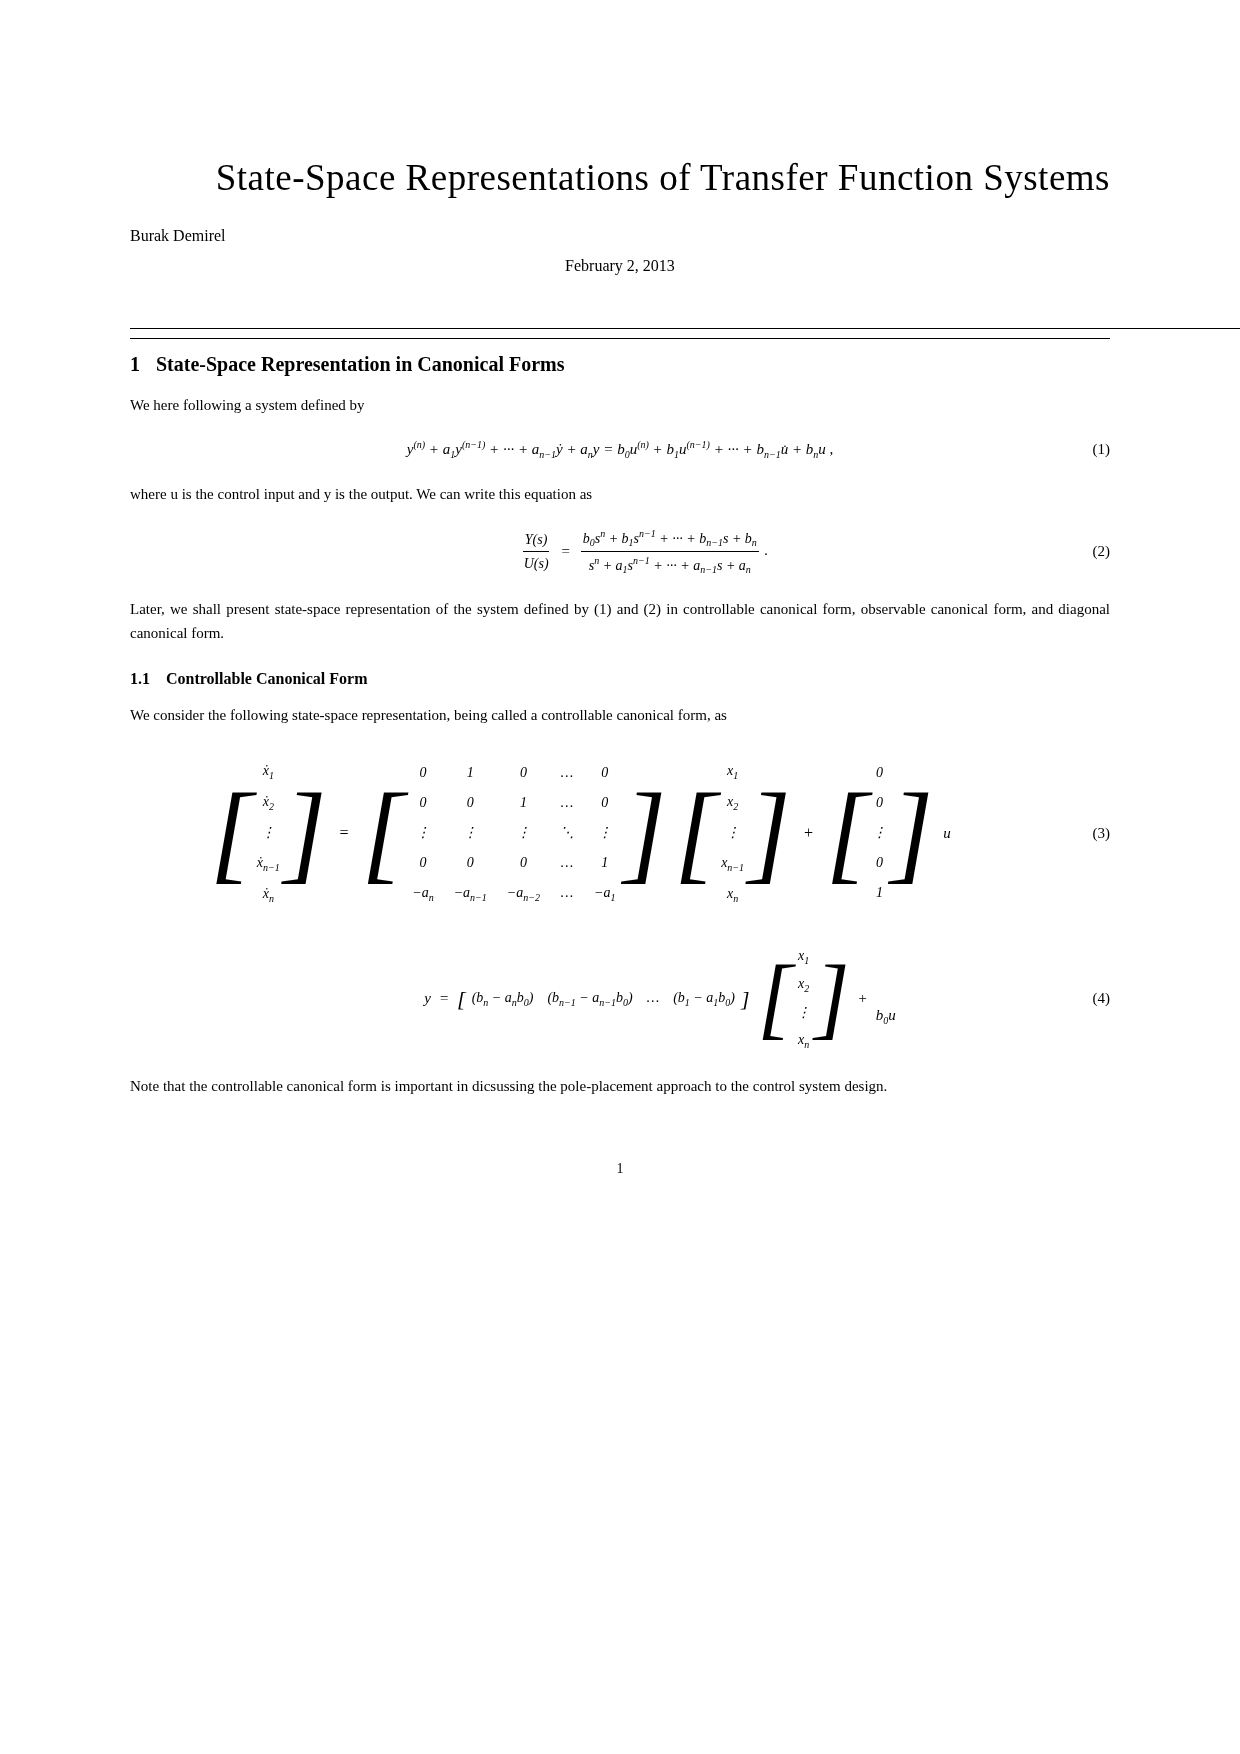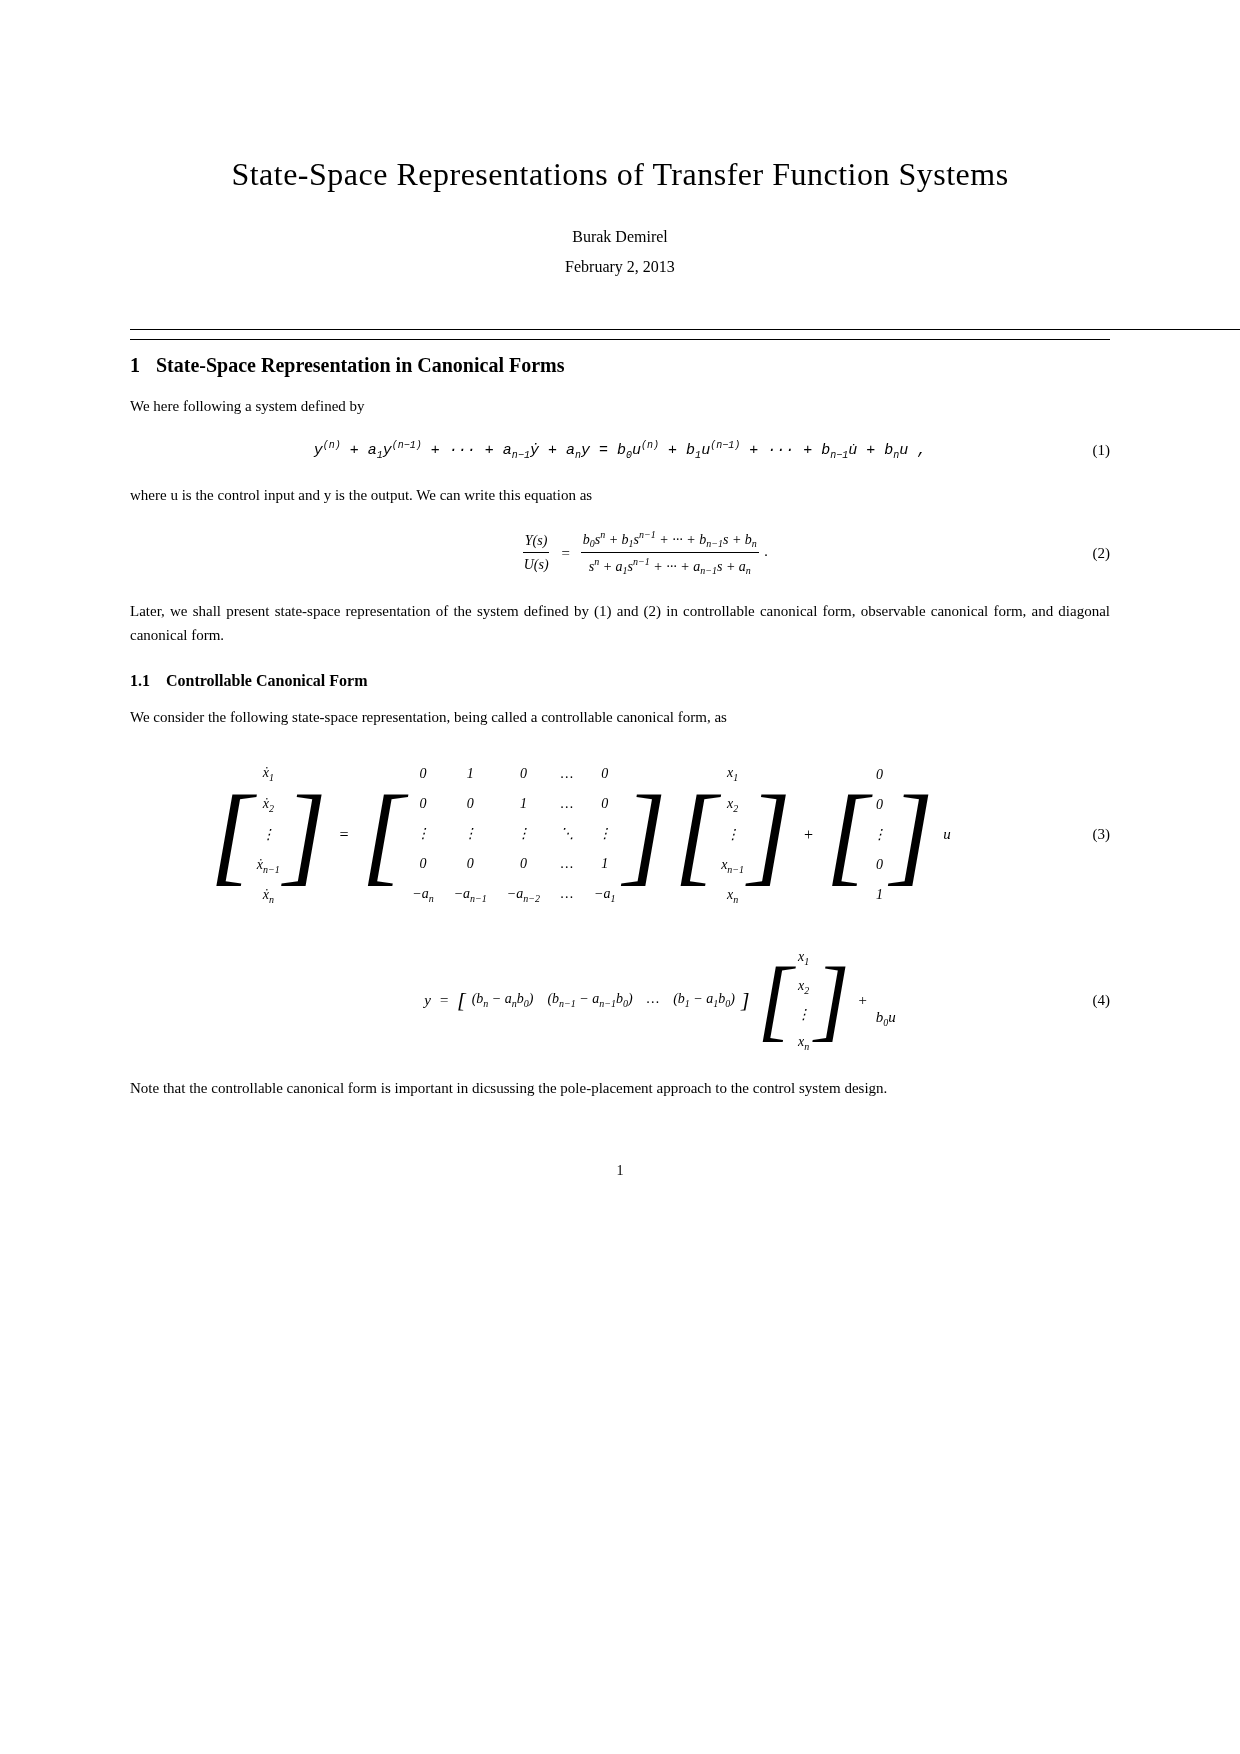--- a/index.html
+++ b/index.html
@@ -11,30 +11,29 @@
       line-height: 1.5;
     }
     .page {
       width: 1240px;
       min-height: 1754px;
       padding: 120px 130px 80px 130px;
       background: #fff;
       position: relative;
     }
     .doc-title {
-      text-align: center;
-      font-size: 32px;
+      text-align: right;
+      font-size: 37px;
       font-weight: normal;
       font-family: 'Computer Modern', Georgia, serif;
       letter-spacing: 0.5px;
-      margin-bottom: 27px;
+      margin-bottom: 18px;
       margin-top: 30px;
     }
     .doc-author {
-      text-align: center;
       font-size: 16px;
       margin-bottom: 6px;
     }
     .doc-date {
       text-align: center;
       font-size: 16px;
       margin-bottom: 50px;
     }
     .body-text {
       font-size: 15px;
@@ -82,21 +81,20 @@
       align-items: center;
       position: relative;
       margin: 20px 0;
     }
     .eq-content {
       display: flex;
       align-items: flex-start;
       gap: 6px;
       font-size: 15px;
       font-style: italic;
-      font-family: Liberation Mono, monospace;
     }
   </style>
 </head>
 <body>
 
 <div class="page">
 
   <h1 class="doc-title">State-Space Representations of Transfer Function Systems</h1>
   <p class="doc-author">Burak Demirel</p>
   <p class="doc-date">February 2, 2013</p>

